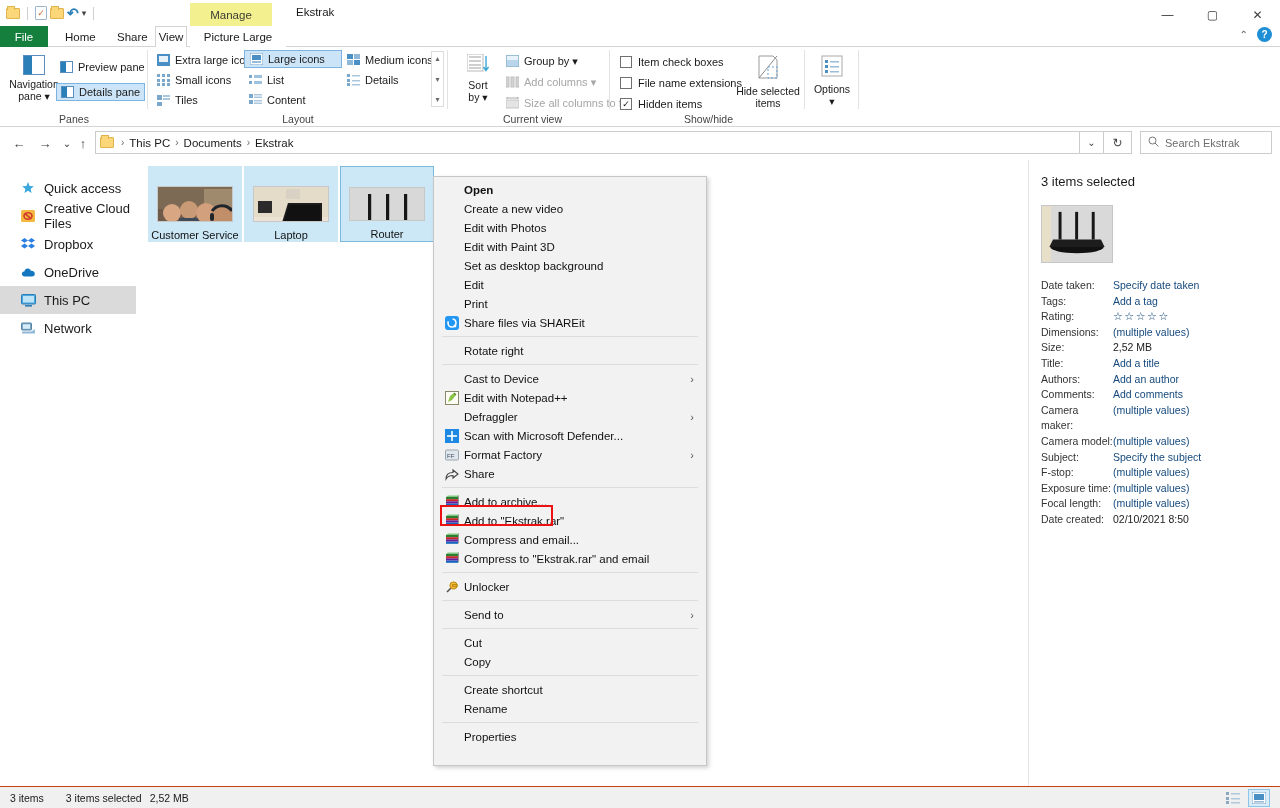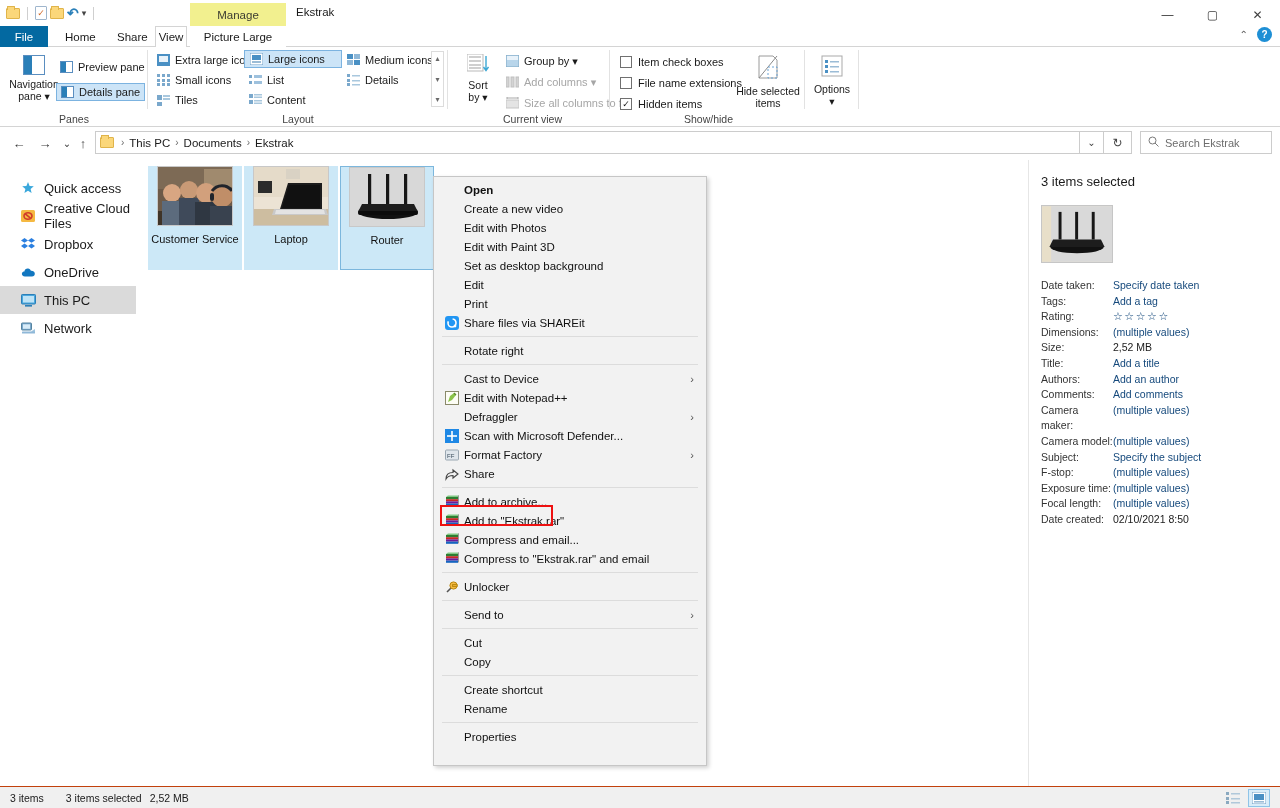--- a/index.html
+++ b/index.html
@@ -28,21 +28,21 @@
   }
   .qat .sep { width:1px; height:13px; background:#cfcfcf; margin:0 4px; }
   .qat .prop-ico{
     width:12px;height:14px;background:#fff;border:1px solid #9fb6cd;border-radius:1px;
     display:flex;align-items:center;justify-content:center;font-size:9px;color:#d06b2c;line-height:1;
   }
   .qat .undo-ico{ color:#2a7fb8; font-size:14px; line-height:1; font-weight:bold; }
   .qat .dd-ico{ color:#444; font-size:9px; line-height:1; }
 
   .tab-context {
-    position:absolute; top:3px; left:190px; width:96px; height:23px;
+    position:absolute; top:3px; left:190px; width:82px; height:23px;
     background:#f2f08f; color:#3c3c32; font-size:11.5px;
     display:flex; align-items:center; justify-content:center;
   }
   .win-title {
     position:absolute; top:6px; left:296px; font-size:11.5px; color:#1a1a1a;
   }
   .wincontrols { position:absolute; right:0; top:0; display:flex; height:30px; }
   .wincontrols div {
     width:45px; height:30px; display:flex; align-items:center; justify-content:center;
     font-size:12px; color:#3c3c3c; cursor:default;
@@ -50,21 +50,21 @@
 
   
   .tabstrip {
     position:absolute; left:0; top:26px; width:1280px; height:21px;
     background:#ffffff; border-bottom:1px solid #d4d4d4;
   }
   .tab {
     position:absolute; top:0; height:21px; padding:0 13px;
     display:flex; align-items:center; font-size:11.5px; color:#1a1a1a; cursor:default;
   }
-  .tab.file { background:#0369a1; color:#fff; left:0; width:48px; justify-content:center; padding:0; }
+  .tab.file { background:#15803d; color:#fff; left:0; width:48px; justify-content:center; padding:0; }
   .tab.active{ background:#fff; border:1px solid #d4d4d4; border-bottom:1px solid #fff; top:0; height:22px; }
   .tab-picture-tools{
     position:absolute; top:0; left:190px; width:96px; height:21px;
     display:flex; align-items:center; justify-content:center;
     font-size:11.5px; color:#1a1a1a; background:#fff;
   }
   .ribbon-right { position:absolute; right:8px; top:27px; display:flex; align-items:center; gap:9px; }
   .ribbon-right .caret{ font-size:10px; color:#555; }
   .help-ico{
     width:15px;height:15px;border-radius:50%;background:#1e8fd5;color:#fff;
@@ -143,22 +143,22 @@
   
   .mainrow{ position:absolute; left:0; top:160px; width:1280px; height:626px; }
   .sidebar{ position:absolute; left:0; top:0; width:136px; height:626px; background:#fff; padding-top:14px; }
   .sbitem{ display:flex; align-items:center; gap:8px; height:28px; padding-left:20px;
            font-size:13px; color:#1a1a1a; cursor:default; }
   .sbitem.sel{ background:#dadada; }
   .sbicon{ width:16px;height:16px;flex:0 0 16px;display:flex;align-items:center;justify-content:center; }
 
   .filepane{ position:absolute; left:136px; top:0; width:892px; height:626px; background:#fff; }
   .tileRow{ position:absolute; left:12px; top:6px; display:flex; gap:2px; }
-  .tile{ width:94px; height:104px; display:flex; flex-direction:column; align-items:center;
-         padding-top:0; cursor:default; }
+  .tile{ width:94px; height:76px; display:flex; flex-direction:column; align-items:center;
+         padding-top:20px; cursor:default; }
   .tile.sel{ background:#cce8f7; }
   .tile.sel.focus{ border:1px solid #7cb7dd; background:#cce8f7; }
   .thumb{ width:76px; height:60px; background:#ddd; overflow:hidden; position:relative; border:1px solid #c8c8c8;}
   .tile .tname{ margin-top:7px; font-size:11px; color:#111; text-align:center; line-height:1.2; }
 
   
   .details{ position:absolute; left:1028px; top:0; width:252px; height:626px; background:#fff;
             border-left:1px solid #e6e6e6; padding:14px 0 0 12px; }
   .details h2{ font-size:13px; font-weight:normal; color:#1a1a1a; margin-bottom:16px; }
   .dthumb{ width:72px;height:58px; border:1px solid #c6c6c6; background:#e8e6e2; position:relative; overflow:hidden;

